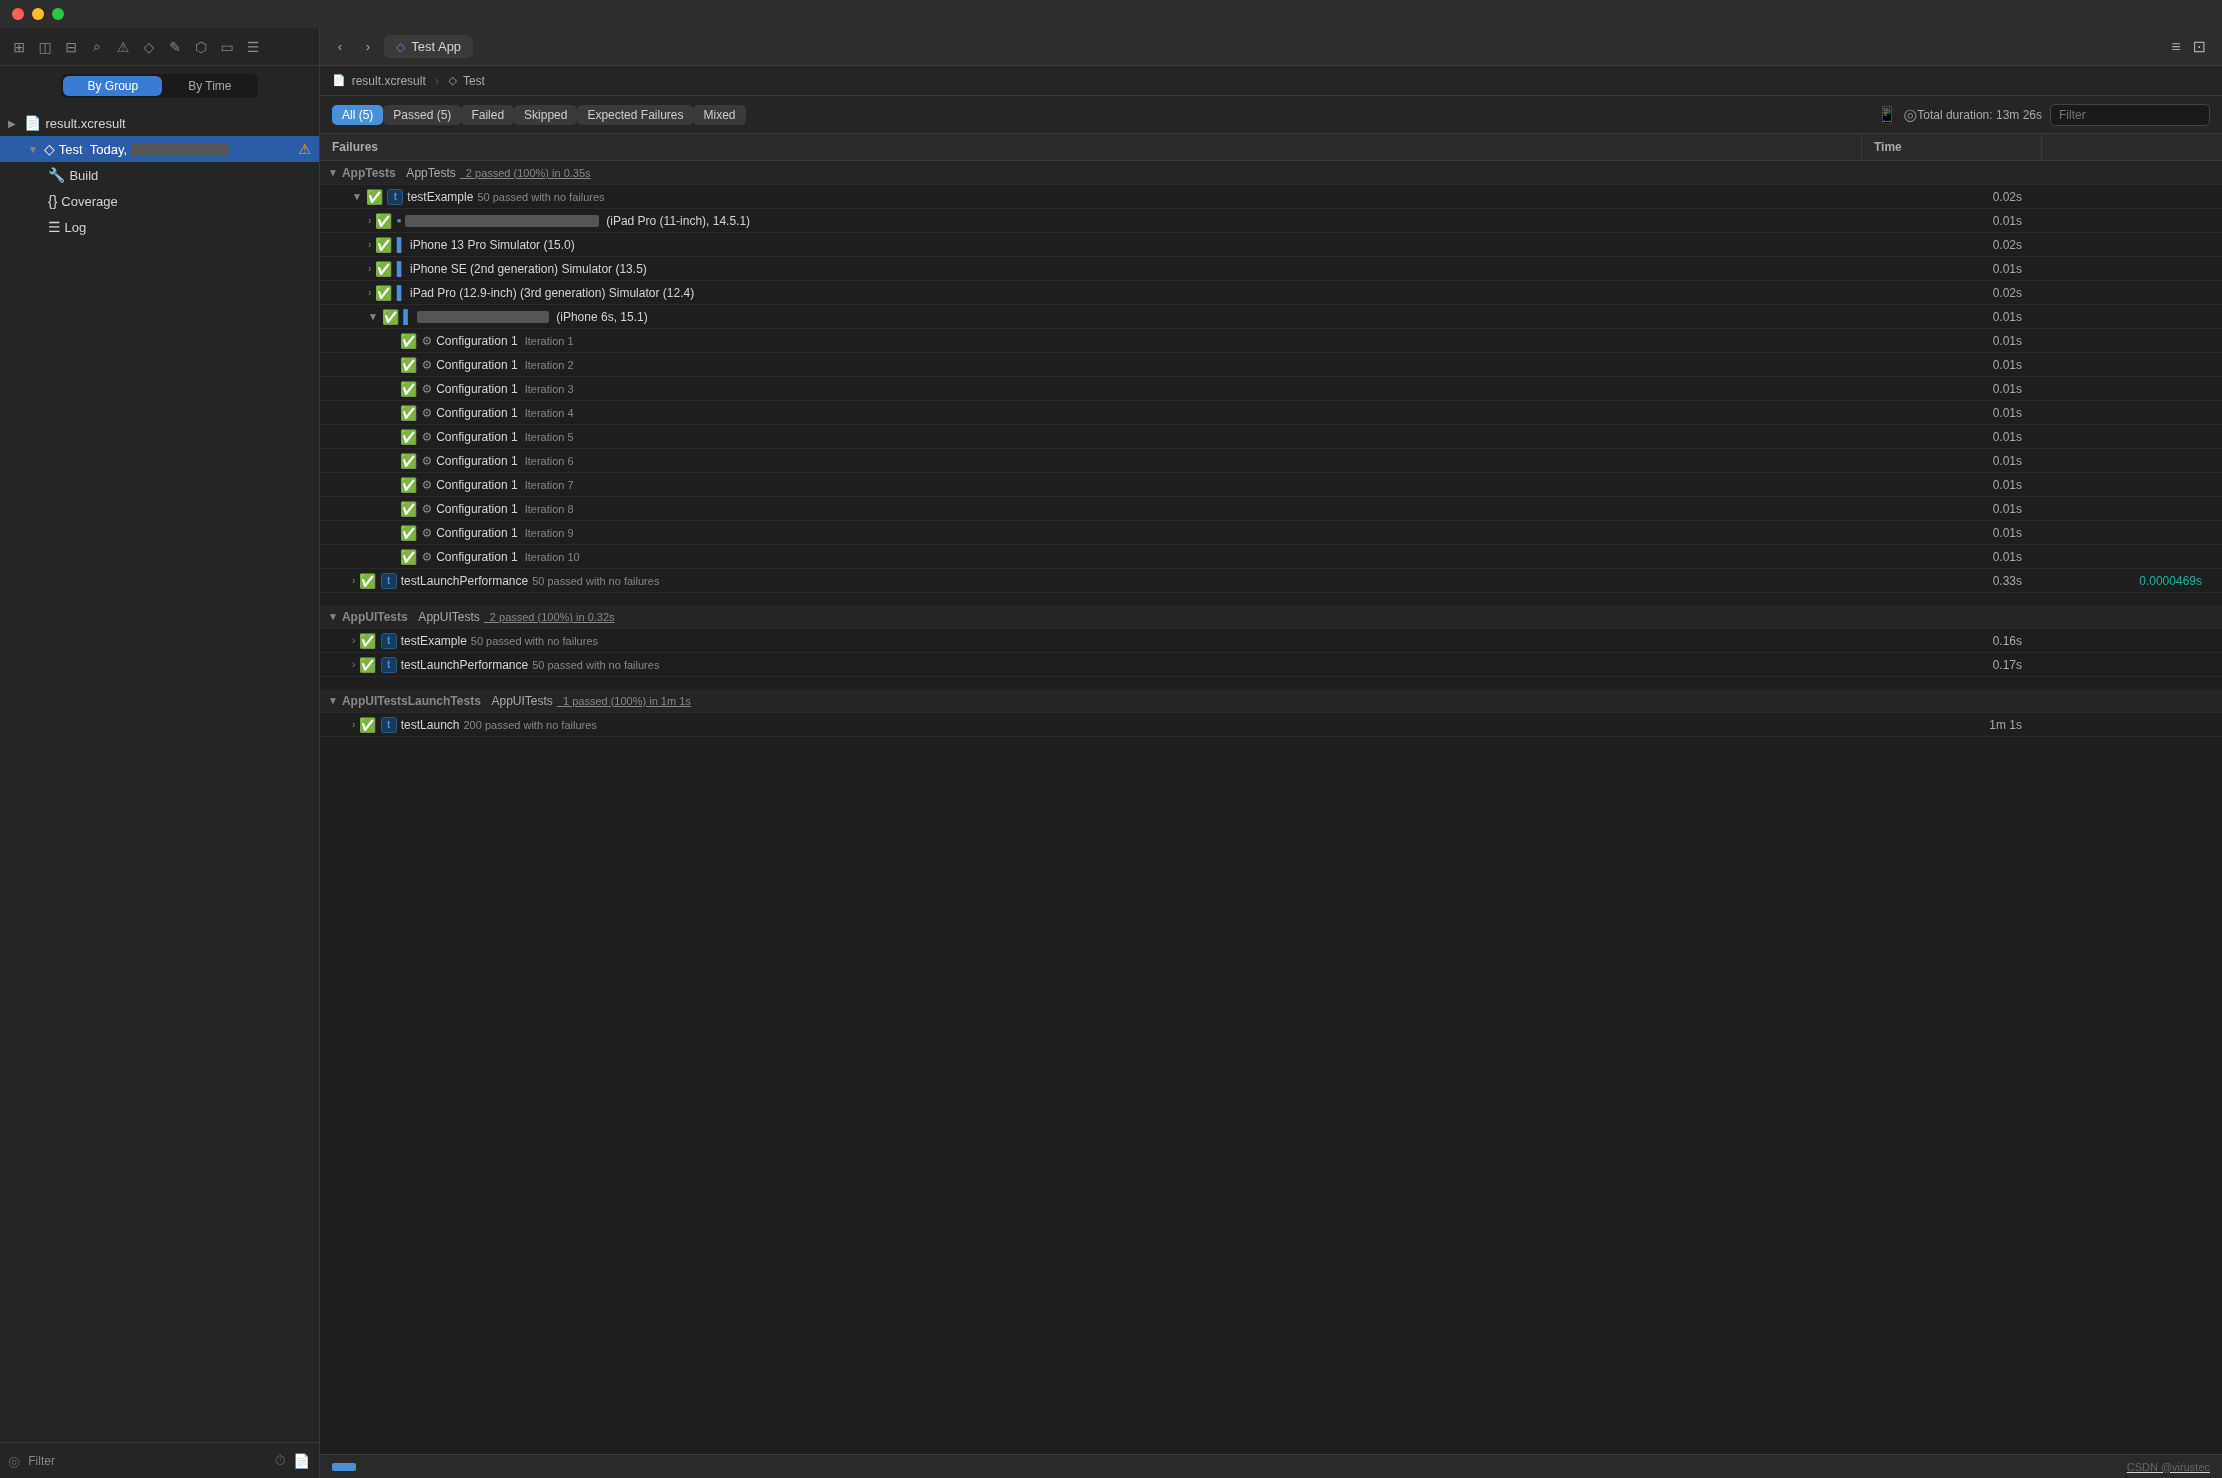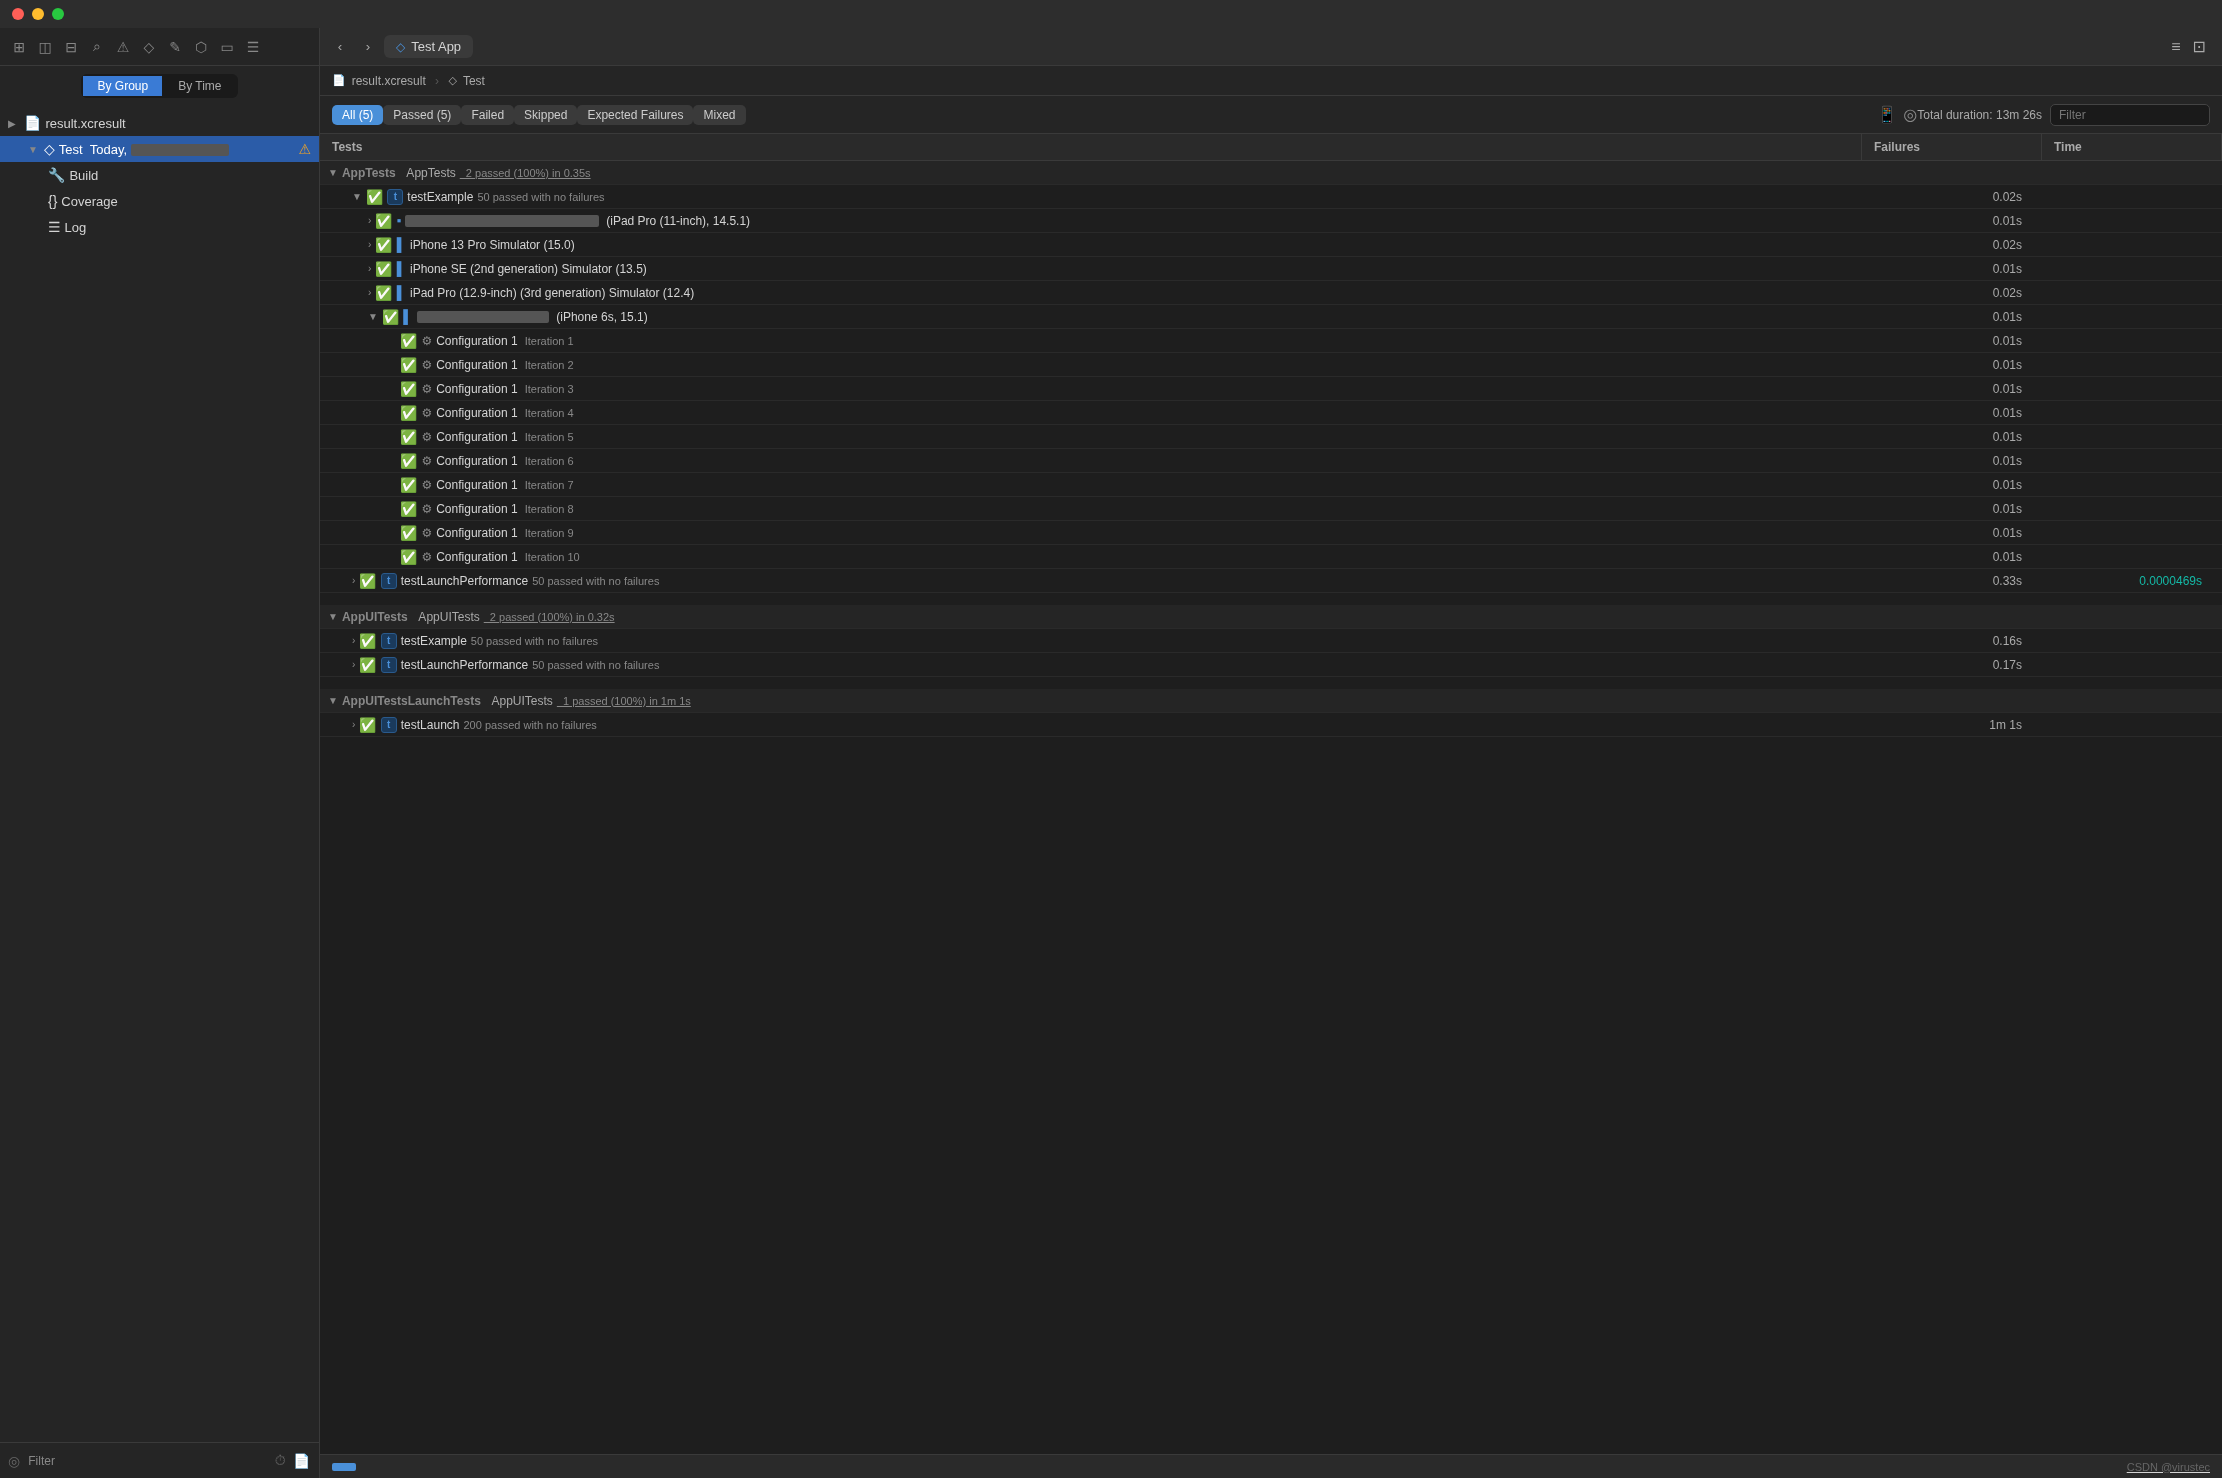--- a/index.html
+++ b/index.html
@@ -69,22 +69,22 @@
 
     .sidebar-toggle {
       display: flex;
       margin: 8px auto;
       background: #1a1a1a;
       border-radius: 6px;
       padding: 2px;
       gap: 2px;
     }
     .toggle-btn {
-      padding: 3px 14px;
-      border-radius: 0;
+      padding: 3px 24px;
+      border-radius: 6px;
       border: none;
       font-size: 12px;
       cursor: pointer;
       color: #aaa;
       background: transparent;
     }
     .toggle-btn.active {
       background: #3a7bd5;
       color: #fff;
     }
@@ -413,21 +413,20 @@
       <div class="device-icons">
         <span style="cursor:pointer;">📱</span>
         <span style="cursor:pointer;">◎</span>
       </div>
       <span class="total-duration">Total duration: 13m 26s</span>
       <input class="filter-input" type="text" placeholder="Filter" style="">
     </div>
 
     <div class="test-table">
       <div class="table-header">
-        <div class="table-header-cell">Tests</div>
         <div class="table-header-cell">Failures</div>
         <div class="table-header-cell">Time</div>
       </div>
 
       <div class="test-row group-header">
         <div class="test-cell">
           <span class="chevron-small">▼</span>
           <span class="group-section-label">AppTests</span>
           <span class="group-class-label">&nbsp;&nbsp;AppTests</span>
           <span class="group-stats">&nbsp;&nbsp;2 passed (100%) in 0.35s</span>

